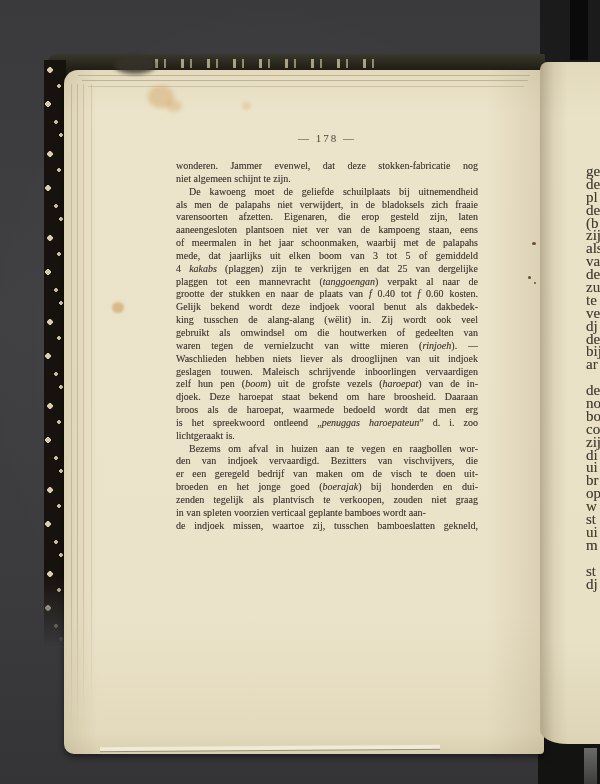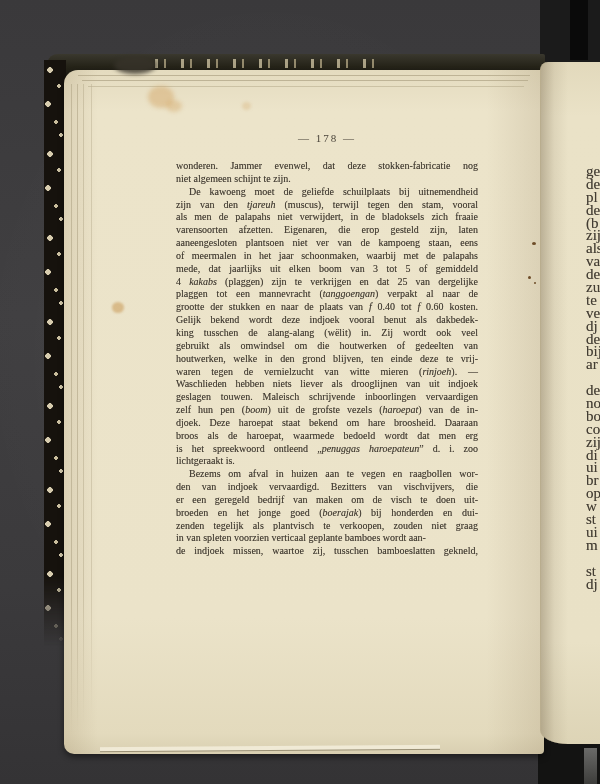--- a/index.html
+++ b/index.html
@@ -116,33 +116,31 @@
     <div class="stain s4"></div>
     <div class="speck p1"></div>
     <div class="speck p2"></div>
     <div class="speck p3"></div>
 
     <div class="page-number">— 178 —</div>
     <div class="text-block">
         <div class="line">wonderen. Jammer evenwel, dat deze stokken-fabricatie nog</div>
         <div class="line para-end">niet algemeen schijnt te zijn.</div>
         <div class="line indent">De kawoeng moet de geliefde schuilplaats bij uitnemendheid</div>
-        <div class="line">zijn van den <i>tjareuh</i> (muscus), terwijl tegen den stam, vooral</div>
         <div class="line">als men de palapahs niet verwijdert, in de bladoksels zich fraaie</div>
         <div class="line">varensoorten afzetten. Eigenaren, die erop gesteld zijn, laten</div>
         <div class="line">aaneengesloten plantsoen niet ver van de kampoeng staan, eens</div>
         <div class="line">of meermalen in het jaar schoonmaken, waarbij met de palapahs</div>
         <div class="line">mede, dat jaarlijks uit elken boom van 3 tot 5 of gemiddeld</div>
         <div class="line">4 <i>kakabs</i> (plaggen) zijn te verkrijgen en dat 25 van dergelijke</div>
         <div class="line">plaggen tot een mannevracht (<i>tanggoengan</i>) verpakt al naar de</div>
         <div class="line">grootte der stukken en naar de plaats van <i>f</i> 0.40 tot <i>f</i> 0.60 kosten.</div>
         <div class="line">Gelijk bekend wordt deze indjoek vooral benut als dakbedek-</div>
         <div class="line">king tusschen de alang-alang (wëlit) in. Zij wordt ook veel</div>
         <div class="line">gebruikt als omwindsel om die houtwerken of gedeelten van</div>
-        <div class="line">houtwerken, welke in den grond blijven, ten einde deze te vrij-</div>
         <div class="line">waren tegen de vernielzucht van witte mieren (<i>rinjoeh</i>). —</div>
         <div class="line">Waschlieden hebben niets liever als drooglijnen van uit indjoek</div>
         <div class="line">geslagen touwen. Maleisch schrijvende inboorlingen vervaardigen</div>
         <div class="line">zelf hun pen (<i>boom</i>) uit de grofste vezels (<i>haroepat</i>) van de in-</div>
         <div class="line">djoek. Deze haroepat staat bekend om hare broosheid. Daaraan</div>
         <div class="line">broos als de haroepat, waarmede bedoeld wordt dat men erg</div>
         <div class="line">is het spreekwoord ontleend „<i>penuggas haroepateun</i>” d. i. zoo</div>
         <div class="line para-end">lichtgeraakt is.</div>
         <div class="line indent">Bezems om afval in huizen aan te vegen en raagbollen wor-</div>
         <div class="line">den van indjoek vervaardigd. Bezitters van vischvijvers, die</div>

